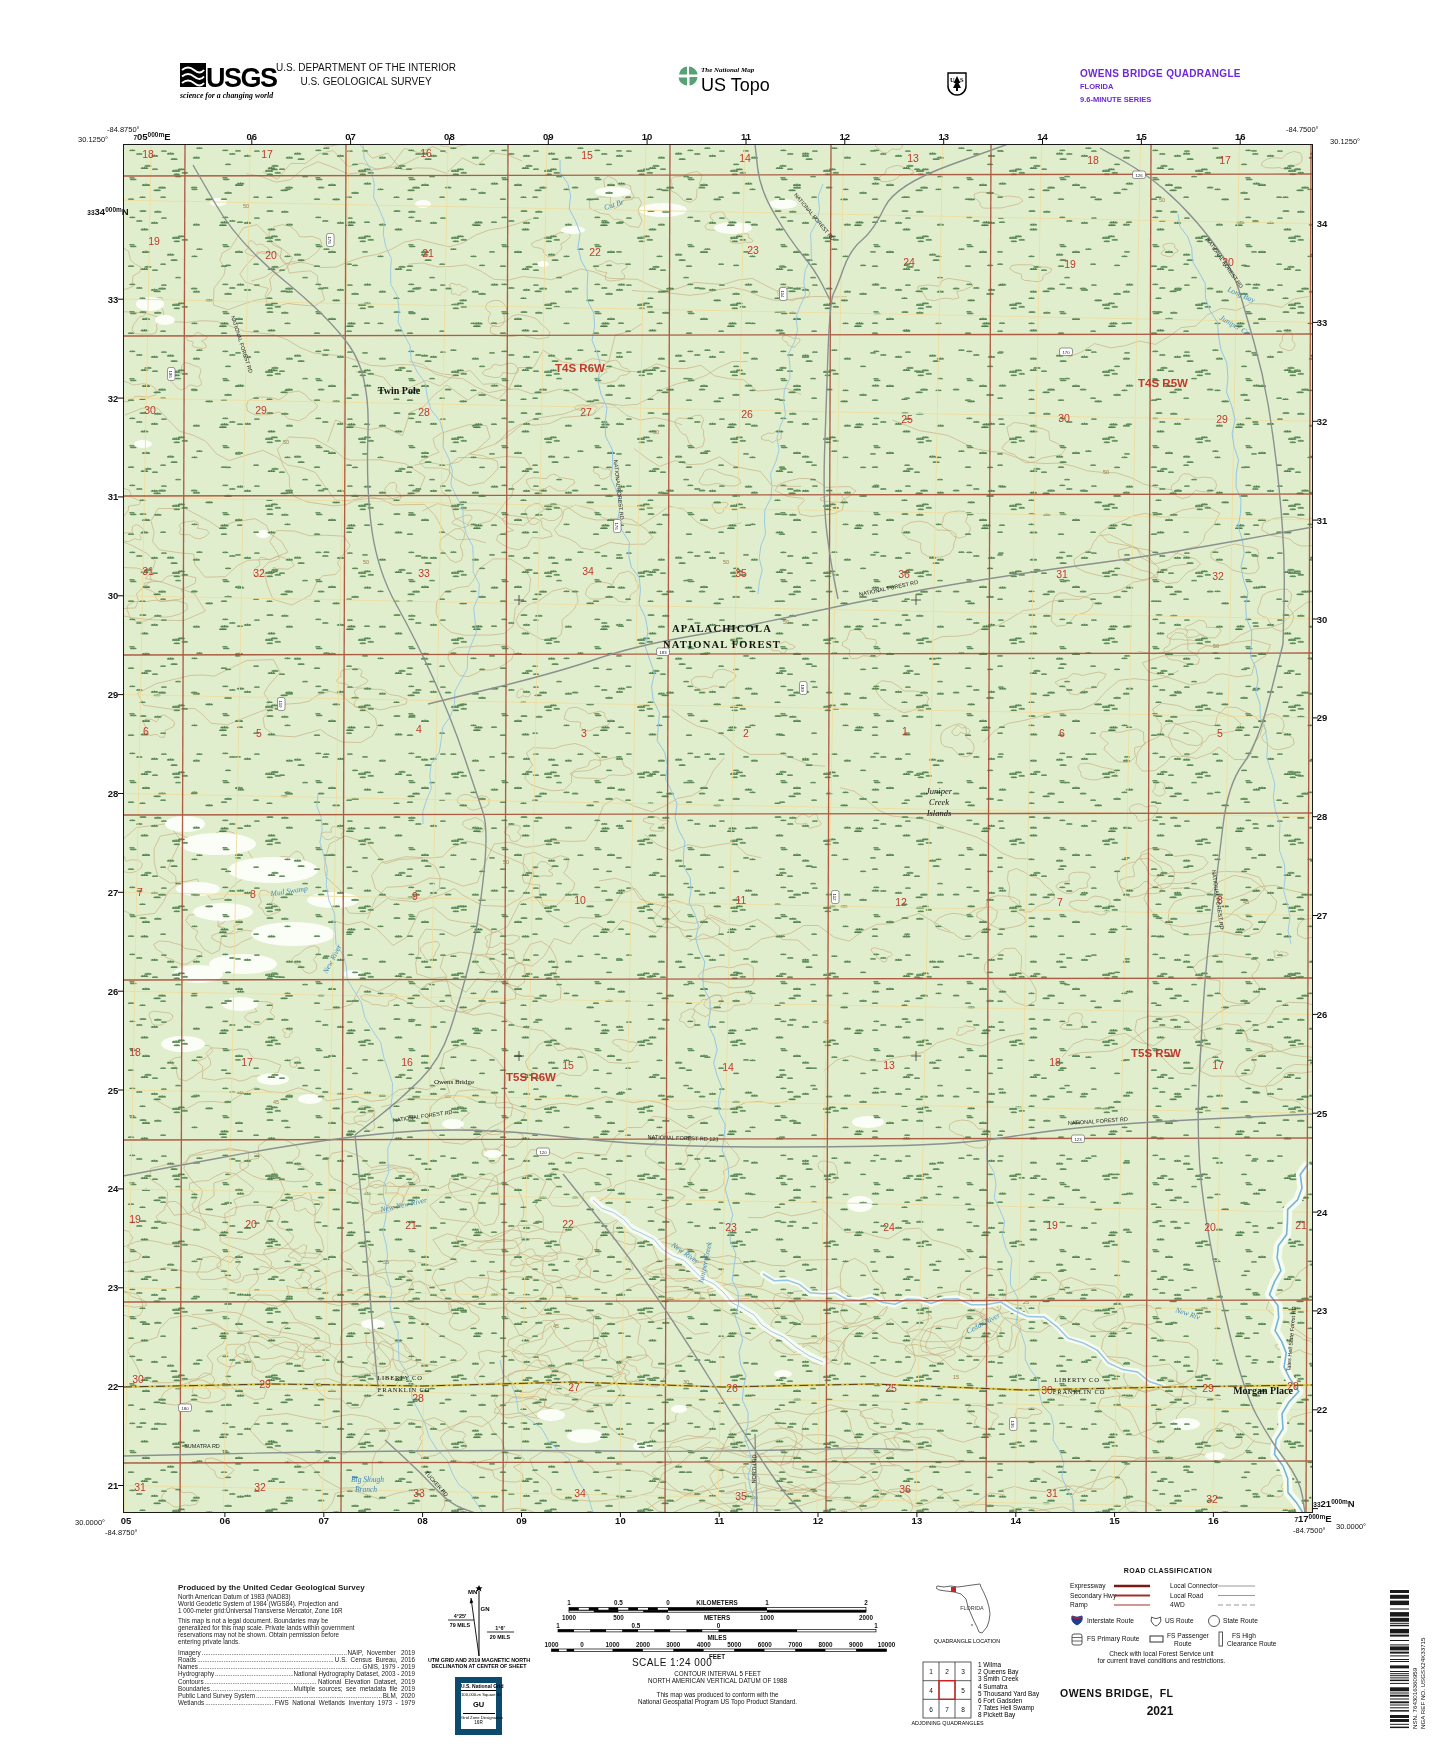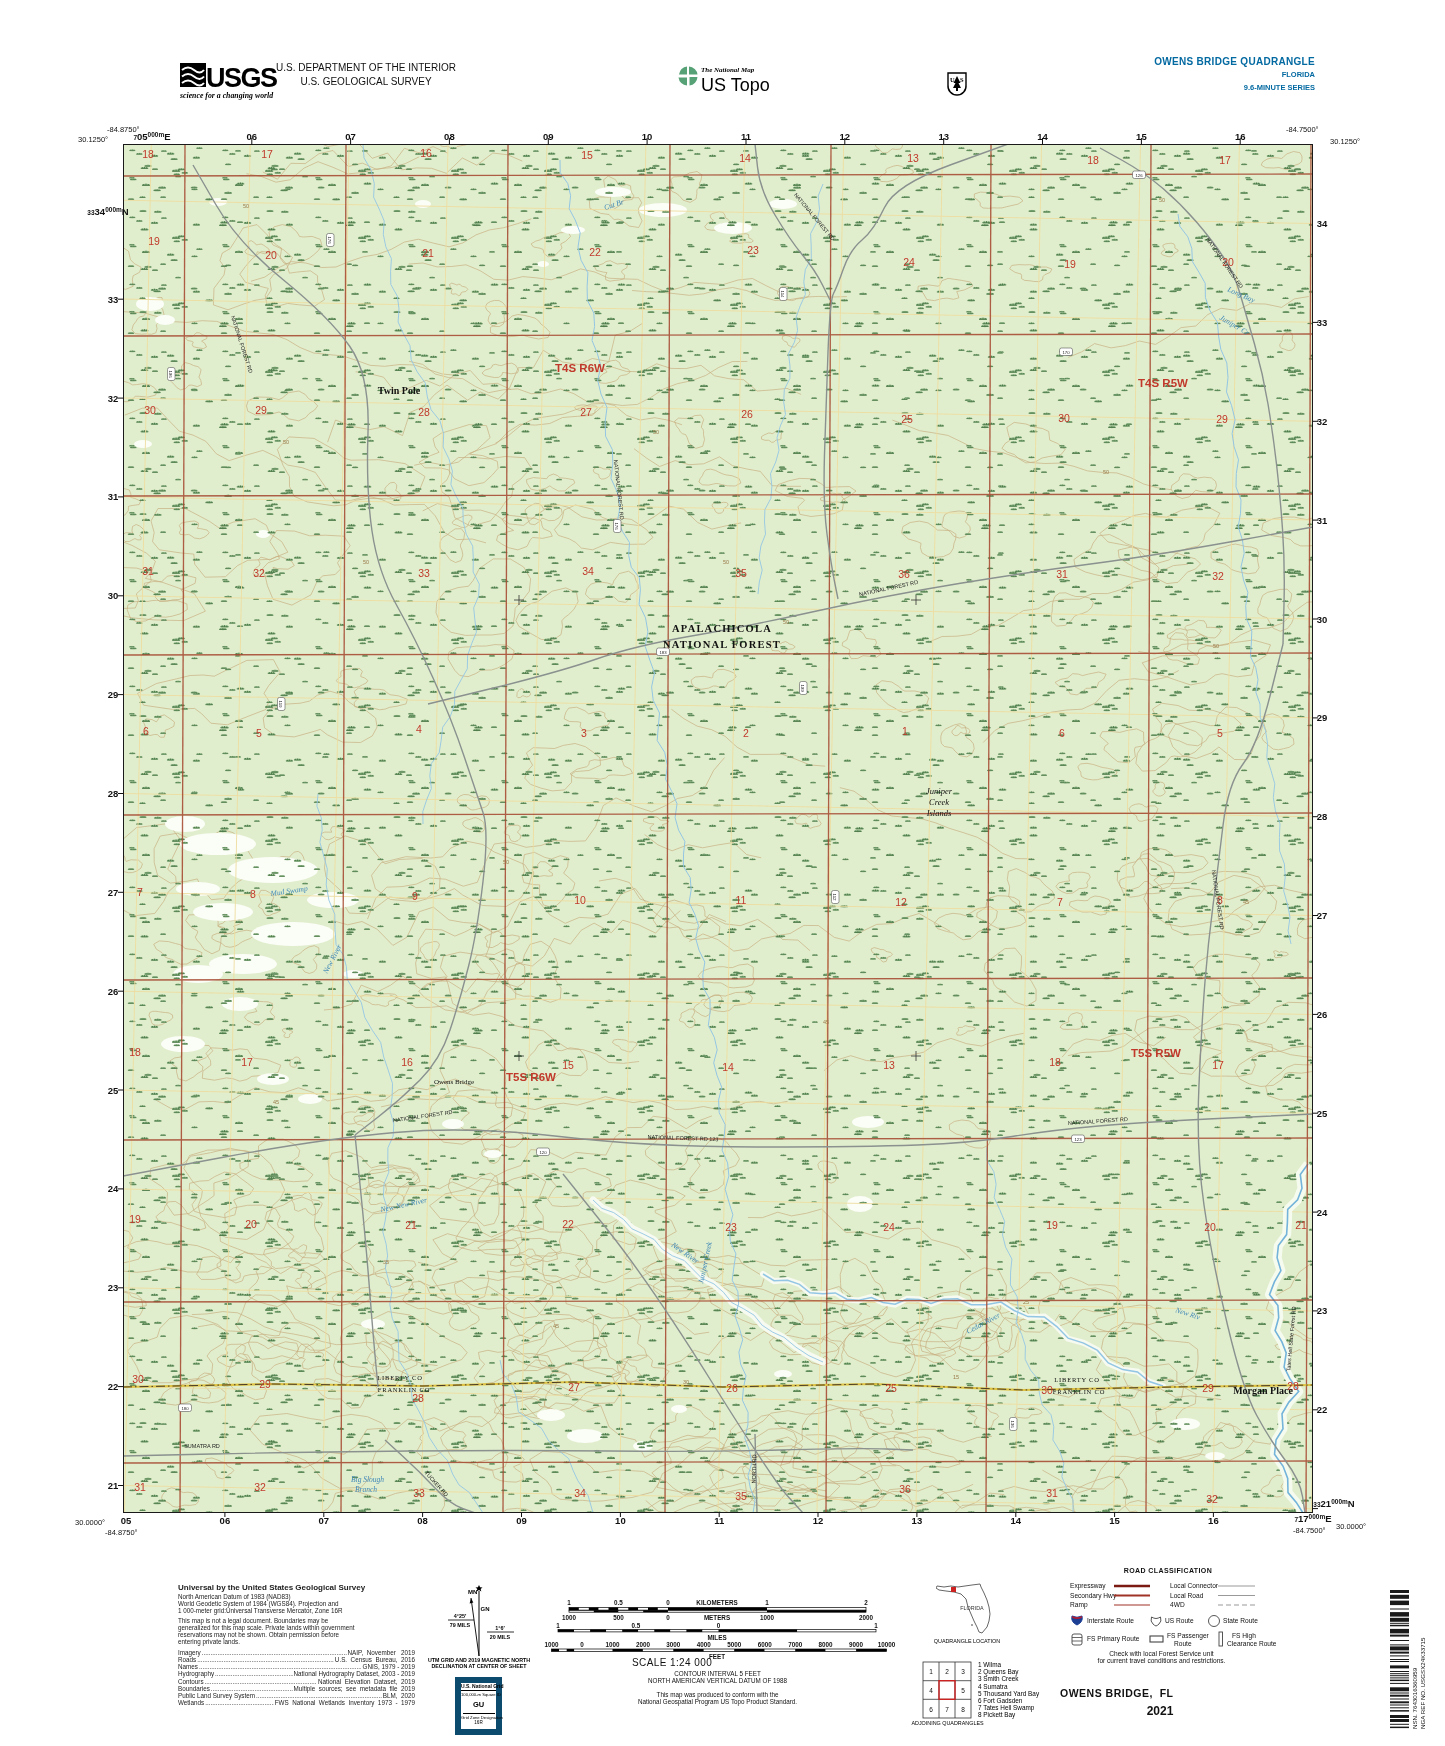--- a/index.html
+++ b/index.html
@@ -33,21 +33,21 @@
 </svg>
 
 <svg style="position:absolute;left:945px;top:71px" width="24" height="26" viewBox="0 0 24 26">
 <path d="M3 2 h18 v12 a9 9 0 0 1 -9 10 a9 9 0 0 1 -9 -10 Z" fill="#fff" stroke="#000" stroke-width="1.4"></path>
 <text x="5" y="11" font-size="6.5" font-weight="bold" font-family="Liberation Serif,serif">U</text>
 <text x="15" y="11" font-size="6.5" font-weight="bold" font-family="Liberation Serif,serif">S</text>
 <path d="M12 5 l3.5 7 h-2 l2.5 5 h-8 l2.5 -5 h-2 Z" fill="#000"></path>
 <rect x="11" y="17" width="2" height="3" fill="#000"></rect>
 </svg>
 
-<div style="position:absolute;left:1080px;top:56px;width:235px;text-align:right;color:#0369a1">
+<div style="position:absolute;left:1080px;top:68px;width:235px;text-align:left;color:#6d28d9">
 <div style="font-size:10px;font-weight:bold;letter-spacing:0.3px">OWENS BRIDGE QUADRANGLE</div>
 <div style="font-size:7.5px;font-weight:bold;margin-top:3px">FLORIDA</div>
 <div style="font-size:7.5px;font-weight:bold;margin-top:4px">9.6-MINUTE SERIES</div>
 </div>
 
 <svg style="position:absolute;left:123px;top:144px" width="1190" height="1369" viewBox="0 0 1190 1369">
 
 <rect x="0" y="0" width="1190" height="1369" fill="#e1eecd"></rect>
 <defs>
         <pattern id="tufA" width="93" height="67" patternUnits="userSpaceOnUse">
@@ -700,21 +700,21 @@
 <line x1="1313" y1="520.1" x2="1318" y2="520.1"></line>
 <line x1="118" y1="398.1" x2="123" y2="398.1"></line>
 <line x1="1313" y1="421.3" x2="1318" y2="421.3"></line>
 <line x1="118" y1="299.2" x2="123" y2="299.2"></line>
 <line x1="1313" y1="322.4" x2="1318" y2="322.4"></line>
 </g>
 </g>
     </svg>
 
 <div style="position:absolute;left:178px;top:1583px;width:237px;font-size:6.3px;line-height:7.05px;color:#222">
-<div style="font-size:8px;font-weight:bold;line-height:9px;margin-bottom:1px;white-space:nowrap">Universal by the United States Geological Survey</div>
+<div style="font-size:8px;font-weight:bold;line-height:9px;margin-bottom:1px;white-space:nowrap">Produced by the United Cedar Geological Survey</div>
 <div>North American Datum of 1983 (NAD83)</div>
 <div>World Geodetic System of 1984 (WGS84).  Projection and</div>
 <div>1 000-meter grid:Universal Transverse Mercator, Zone 16R</div>
 <div style="height:3px"></div>
 <div>This map is not a legal document. Boundaries may be</div>
 <div>generalized for this map scale. Private lands within government</div>
 <div>reservations may not be shown. Obtain permission before</div>
 <div>entering private lands.</div>
 <div style="height:4px"></div>
 <div style="display:flex;white-space:nowrap">

